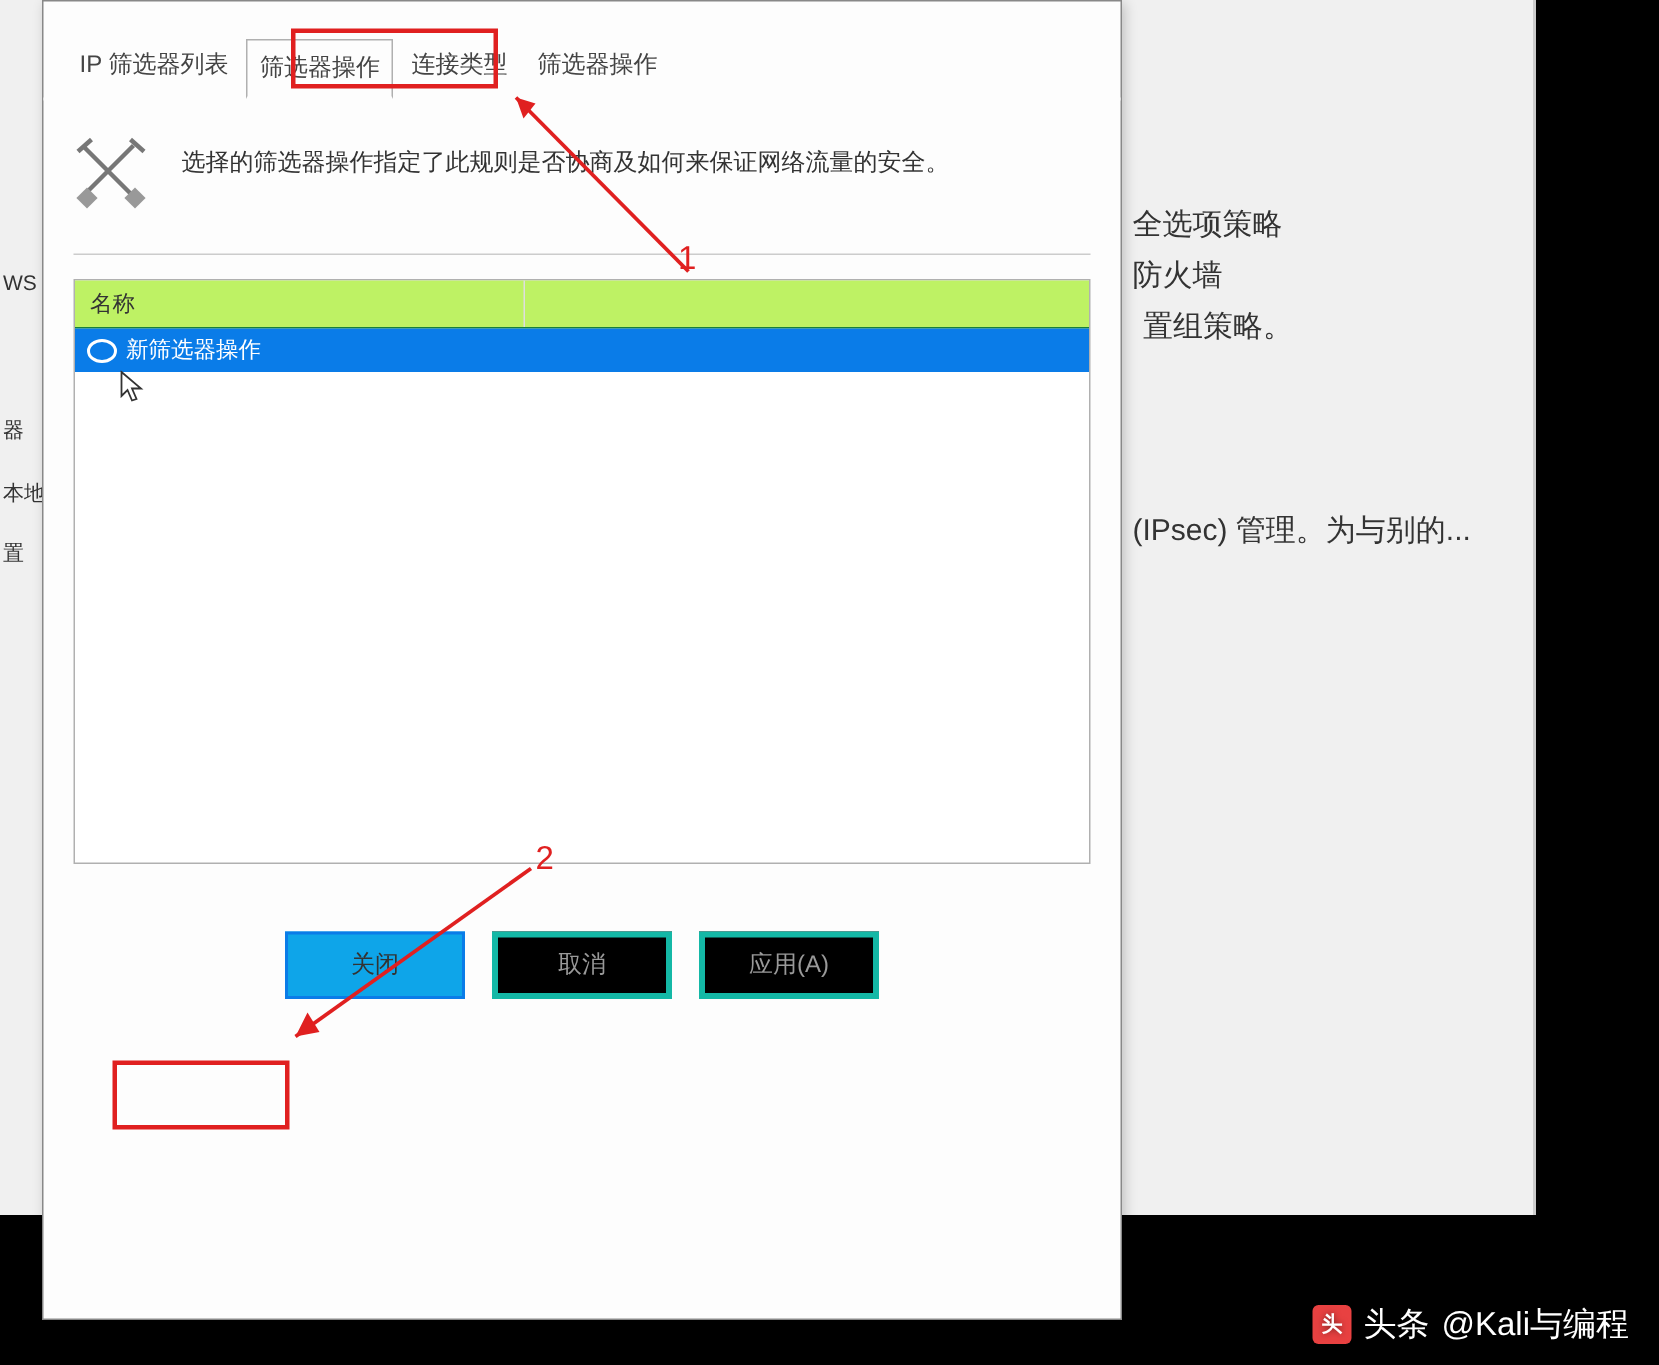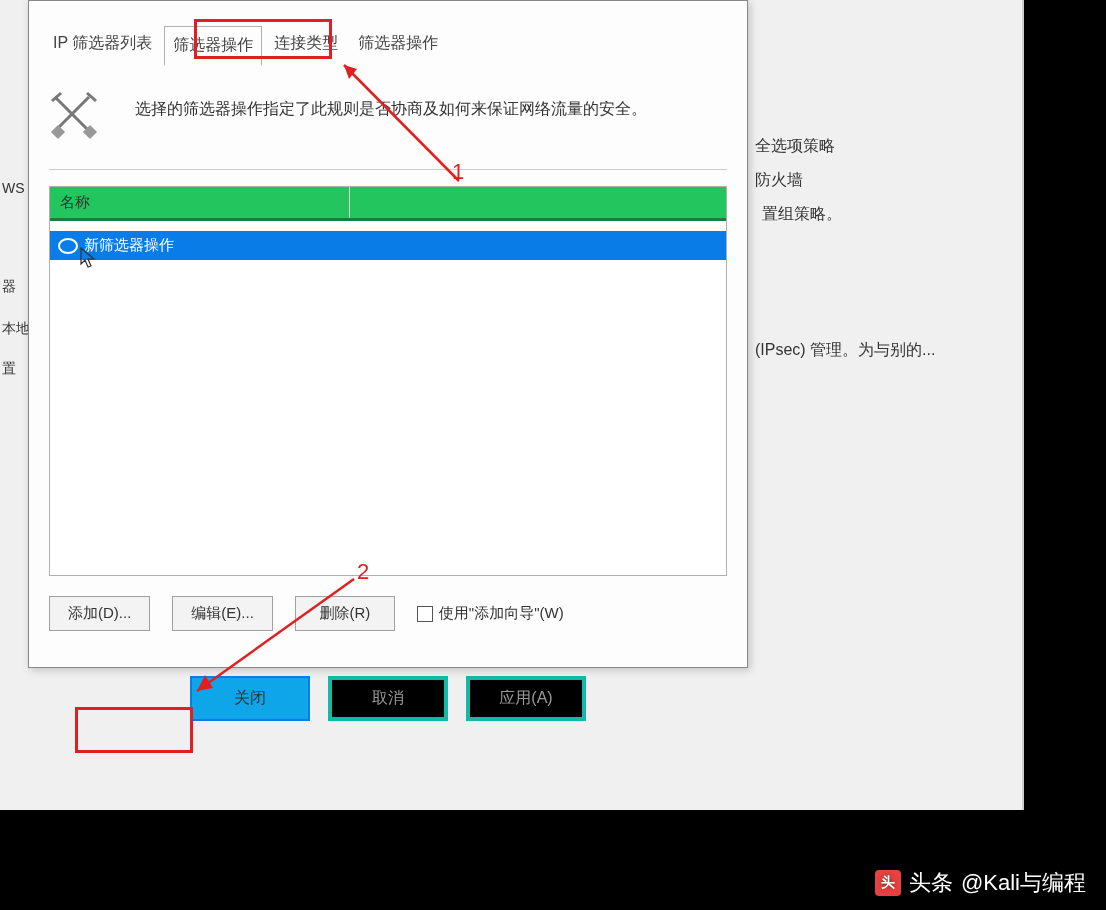--- a/index.html
+++ b/index.html
@@ -15,35 +15,35 @@
     .outer-bg {
       position: absolute;
       left: 0; top: 0;
       width: 1024px; height: 810px;
       background: #f0f0f0;
       border-right: 2px solid #ccc;
     }
     .bg-text {
       position: absolute;
       color: #333;
-      font-size: 16px;
+      font-size: 20px;
     }
     .bg1 { left: 755px; top: 136px; }
     .bg2 { left: 755px; top: 170px; }
     .bg3 { left: 762px; top: 204px; }
     .bg4 { left: 755px; top: 340px; }
     .left-frag1 { left: 2px; top: 180px; font-size:14px;}
     .left-frag2 { left: 2px; top: 278px; font-size:14px;}
     .left-frag3 { left: 2px; top: 320px; font-size:14px;}
     .left-frag4 { left: 2px; top: 360px; font-size:14px;}
 
     .dialog {
       position: absolute;
       left: 28px; top: 0;
-      width: 720px; height: 668px;
+      width: 720px; height: 880px;
       background: #fdfdfd;
       border: 1px solid #888;
       box-shadow: 2px 2px 8px rgba(0,0,0,0.2);
     }
     .tabs {
       display: flex;
       padding: 24px 16px 0 16px;
       gap: 4px;
       border-bottom: 2px solid #fdfdfd;
       position: relative;
@@ -65,21 +65,21 @@
     .redbox-tab {
       position: absolute;
       left: 165px; top: 18px;
       width: 138px; height: 40px;
       border: 3px solid #e02020;
       pointer-events: none;
     }
     .desc-row {
       display: flex;
       padding: 24px 20px 10px 20px;
-      gap: 36px;
+      gap: 22px;
       align-items: flex-start;
     }
     .swords-icon {
       width: 50px; height: 50px;
       position: relative;
       flex-shrink: 0;
     }
     .swords-icon svg { width:100%; height:100%; }
     .desc-text {
       color: #333;
@@ -99,38 +99,37 @@
     }
     .list-box {
       margin: 0 20px;
       border: 1px solid #b0b0b0;
       height: 390px;
       background: #fff;
       position: relative;
     }
     .list-header {
       display: flex;
-      background: #22c55e;
-      border-bottom: 3px solid #15803d;
+      background: #bef264;
+      border-bottom: 1px solid #15803d;
     }
     .list-header > div {
       padding: 6px 10px;
       font-size: 15px;
       color: #333;
       border-right: 1px solid #dedede;
     }
     .col-name { width: 300px; }
     .col-desc { flex: 1; border-right:none !important;}
     .list-row {
       display: flex;
       align-items: center;
       background: #0a7ce8;
       color: #fff;
       padding: 5px 4px;
-      margin-top: 10px;
     }
     .radio-cell {
       width: 20px; height: 16px;
       border: 2px solid #fff;
       border-radius: 50%;
       margin: 0 6px 0 4px;
       background: transparent;
       flex-shrink:0;
     }
     .row-text { font-size: 15px; }
@@ -275,29 +274,20 @@
       <span class="radio-cell"></span>
       <span class="row-text">新筛选器操作</span>
     </div>
     <div class="cursor-icon">
       <svg width="18" height="22" viewBox="0 0 18 22">
         <path d="M1 1 L1 17 L5 13 L8 20 L11 19 L8 12 L14 12 Z" fill="none" stroke="#333" stroke-width="1.2"></path>
       </svg>
     </div>
   </div>
 
-  <div class="btn-row">
-    <button class="btn">添加(D)...</button>
-    <button class="btn">编辑(E)...</button>
-    <button class="btn">删除(R)</button>
-    <label class="checkbox-wrap">
-      <span class="checkbox"></span>
-      <span>使用"添加向导"(W)</span>
-    </label>
-  </div>
 
   <div class="redbox-add"></div>
 
   <div class="bottom-btn-row">
     <button class="bottom-btn primary">关闭</button>
     <button class="bottom-btn disabled">取消</button>
     <button class="bottom-btn disabled">应用(A)</button>
   </div>
 
   <svg class="arrow-svg" style="left:300px; top:50px;" width="150" height="140">

